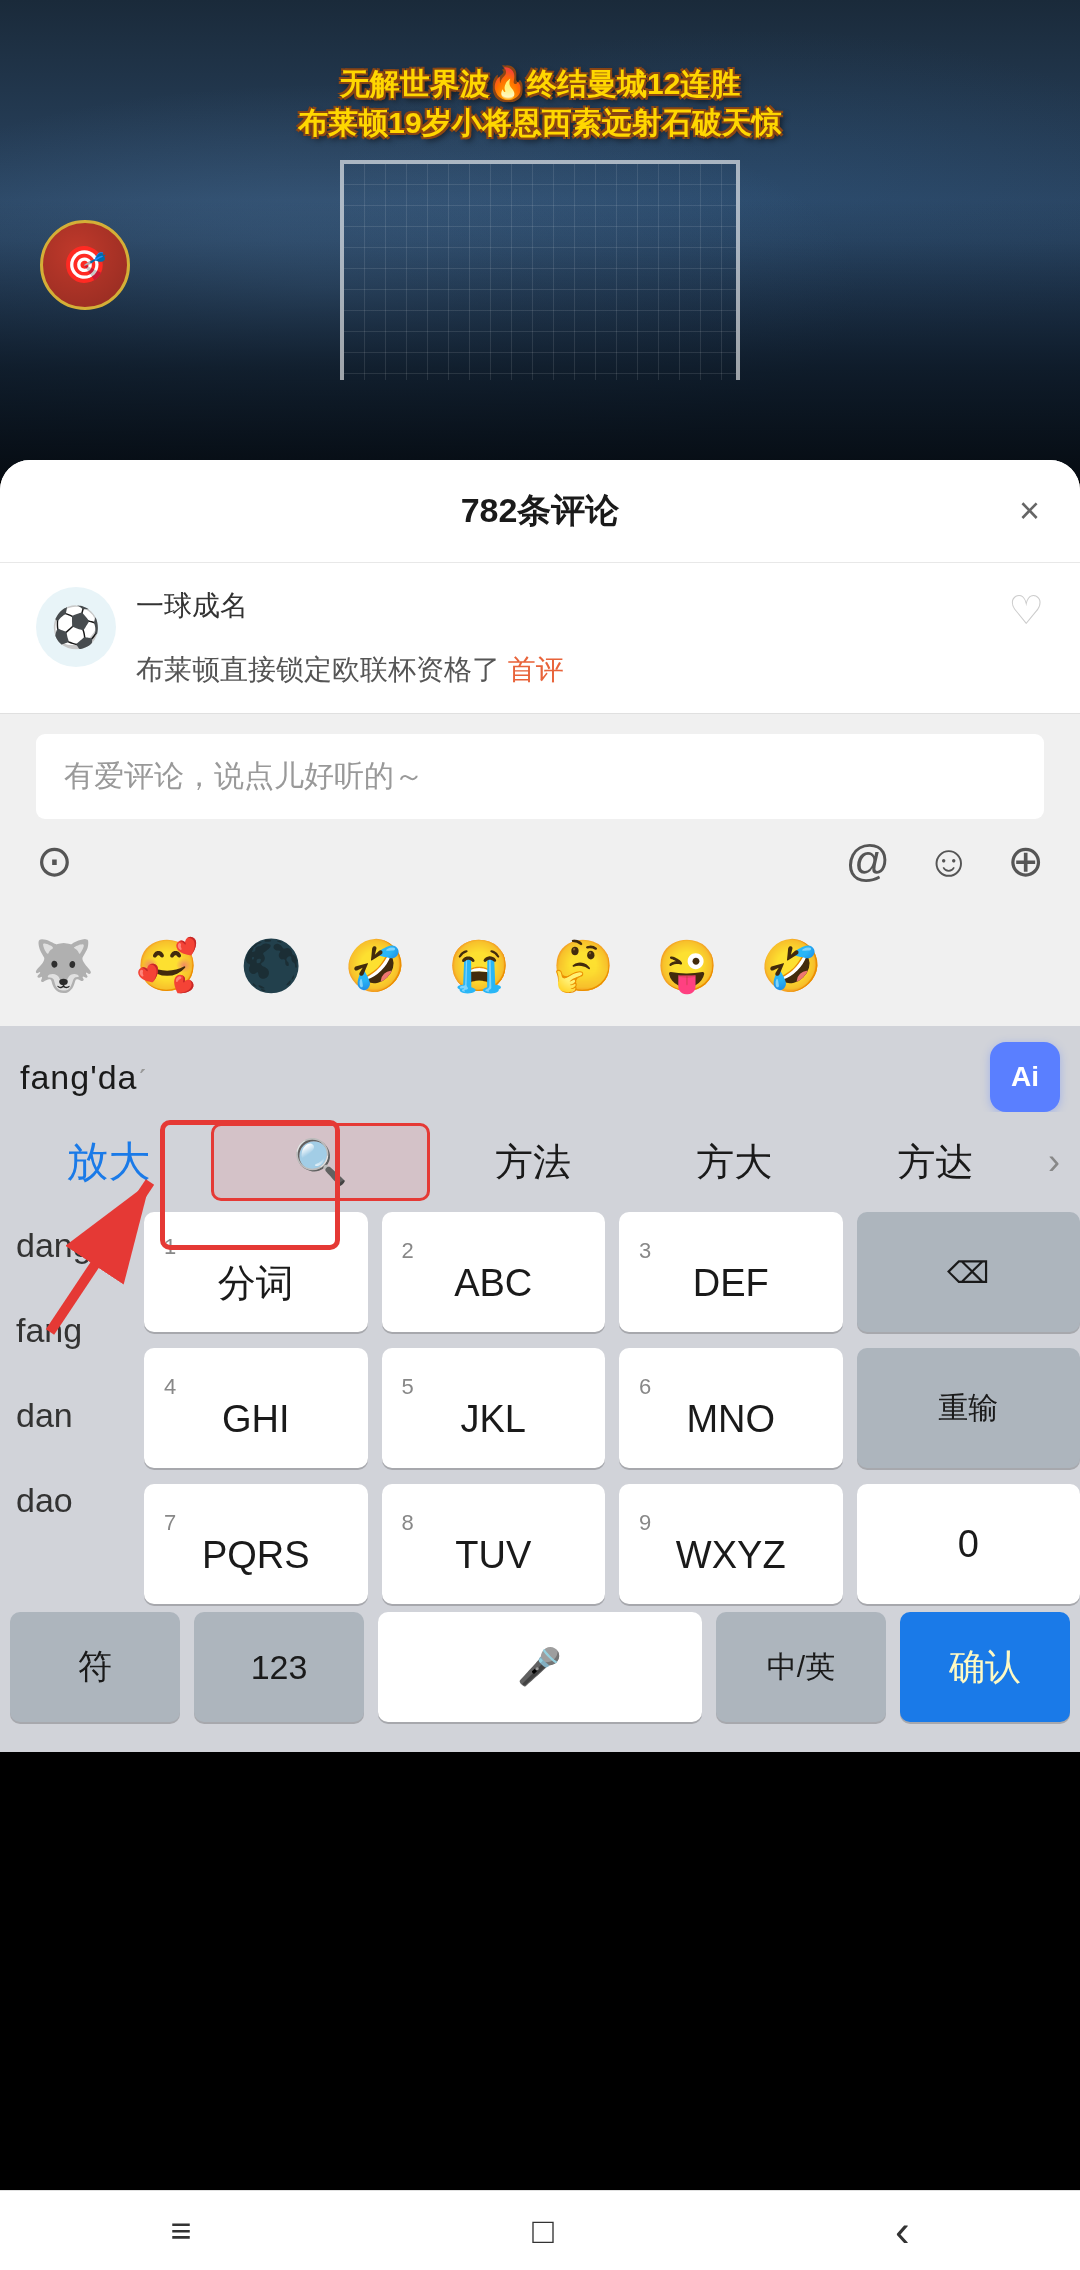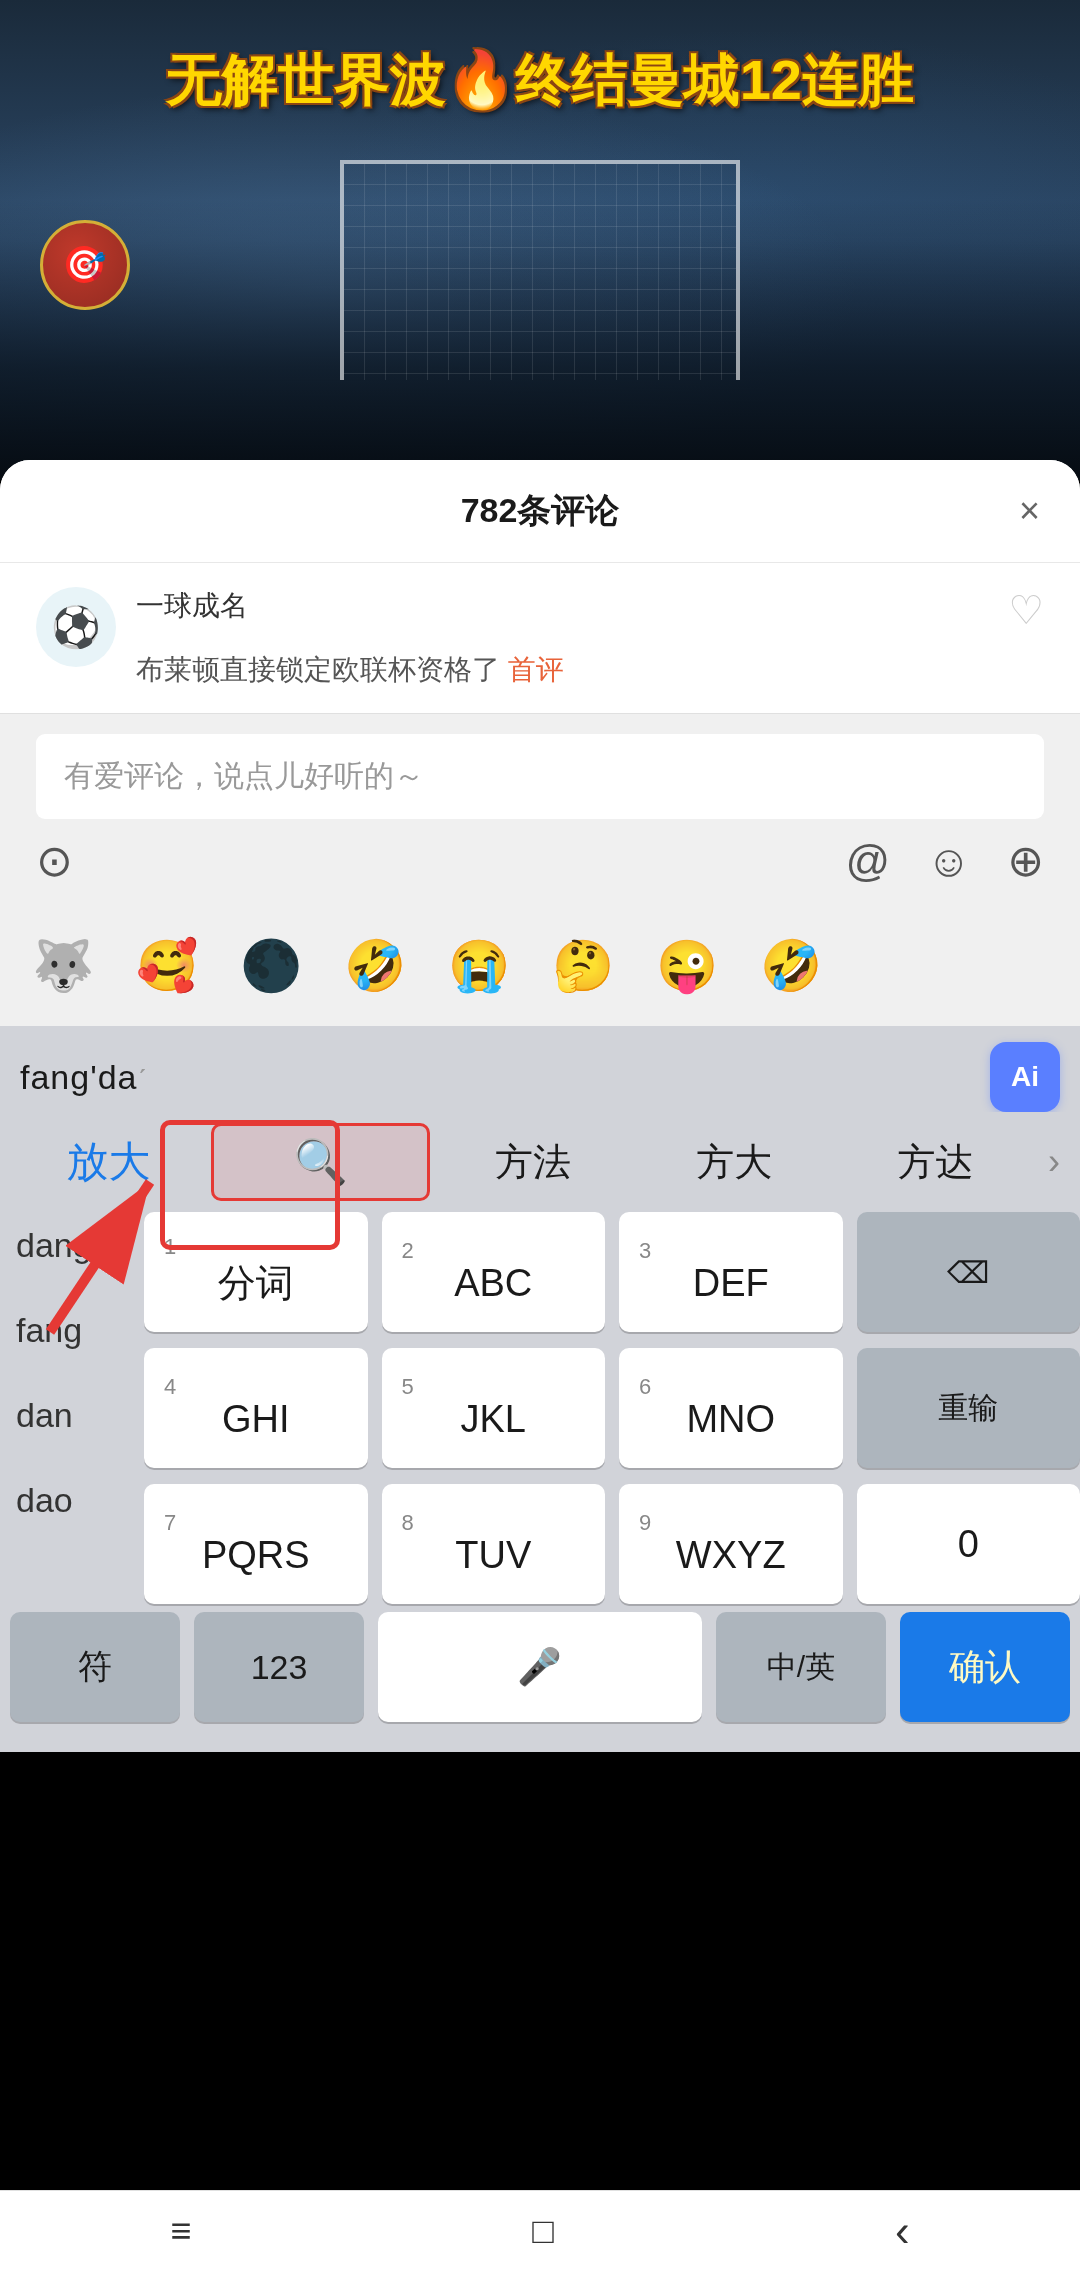--- a/index.html
+++ b/index.html
@@ -53,26 +53,26 @@
       inset: 0;
       background: repeating-linear-gradient(
         90deg, transparent, transparent 20px, rgba(255,255,255,0.1) 20px, rgba(255,255,255,0.1) 21px
       ),
       repeating-linear-gradient(
         180deg, transparent, transparent 20px, rgba(255,255,255,0.1) 20px, rgba(255,255,255,0.1) 21px
       );
     }
     .video-title {
       position: absolute;
-      top: 44px;
+      top: 64px;
       left: 50%;
       transform: translateX(-50%);
       width: 90%;
       text-align: center;
-      font-size: 56px;
+      font-size: 30px;
       font-weight: 900;
       color: #FFD700;
       text-shadow: 2px 2px 0 #8B4513, -2px -2px 0 #8B4513, 2px -2px 0 #8B4513, -2px 2px 0 #8B4513, 3px 3px 6px rgba(0,0,0,0.8);
       line-height: 1.3;
       white-space: nowrap;
     }
     .avatar-circle {
       position: absolute;
       top: 220px;
       left: 40px;
@@ -447,20 +447,21 @@
   </style>
 </head>
 <body>
 
 <div class="video-section">
   <div class="video-bg"></div>
   <div class="crowd"></div>
   <div class="goal-net"></div>
   <div class="video-title">
     <div>无解世界波🔥终结曼城12连胜</div>
+    <div>布莱顿19岁小将恩西索远射石破天惊</div>
   </div>
   <div class="avatar-circle">🎯</div>
 </div>
 
 <div class="comment-panel">
   <div class="comment-header">
     <span class="comment-title">782条评论</span>
     <span class="close-btn">×</span>
   </div>
 

